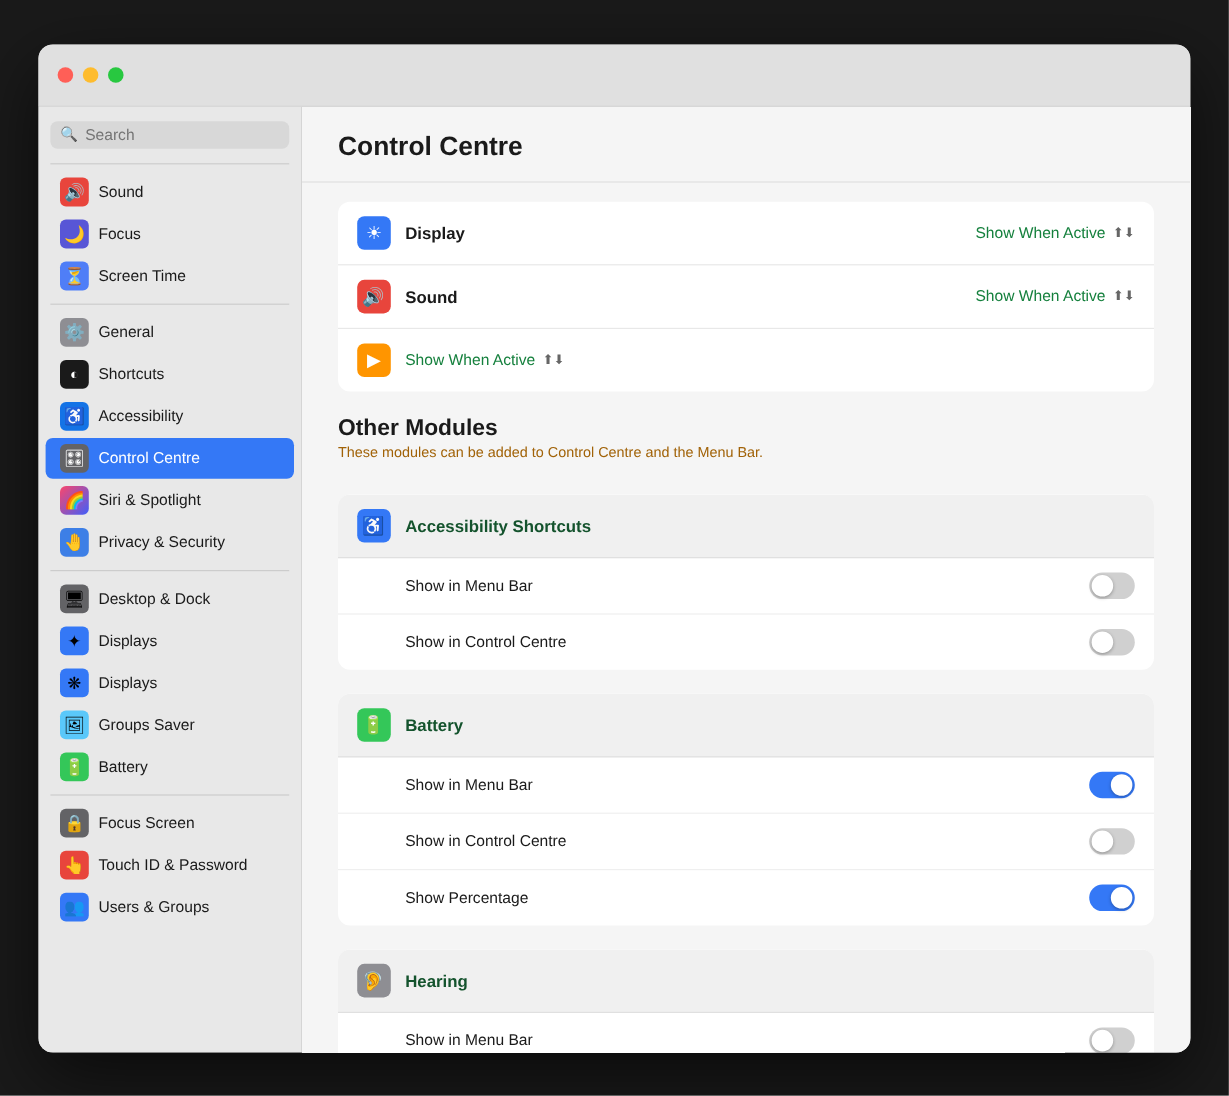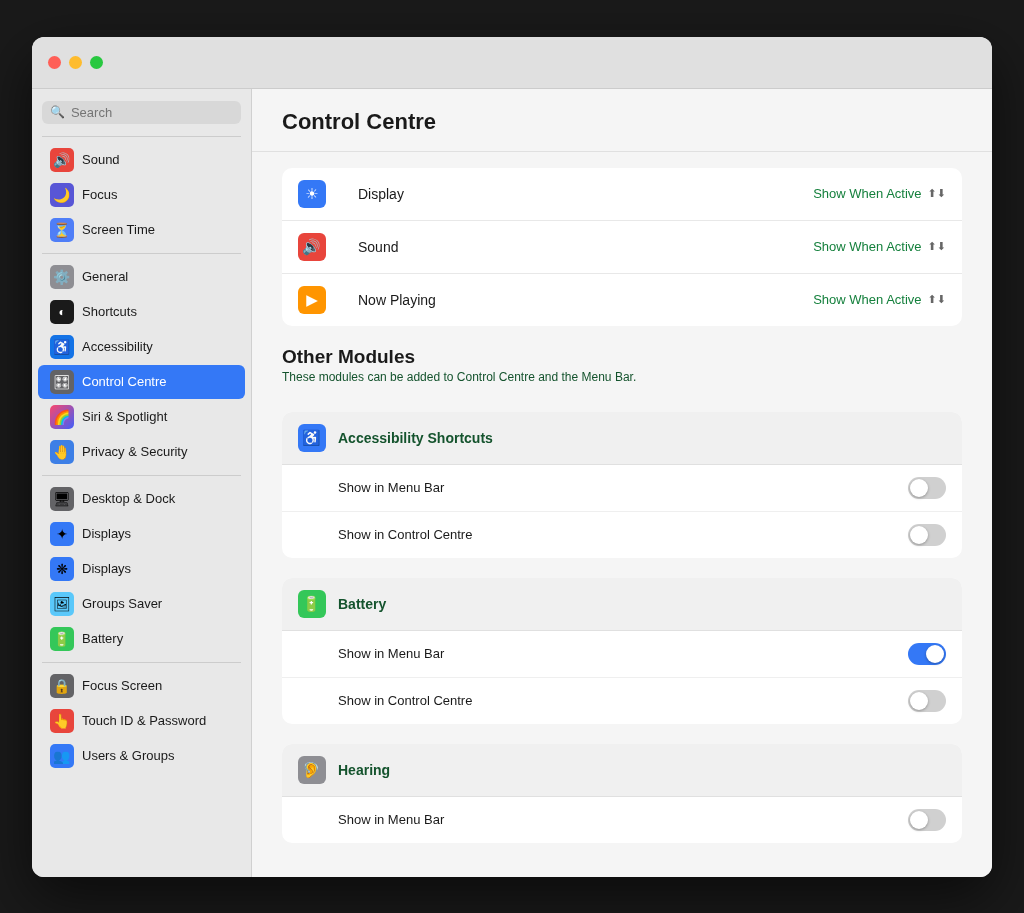--- a/index.html
+++ b/index.html
@@ -138,22 +138,21 @@
       align-items: center;
       justify-content: center;
       font-size: 16px;
       margin-right: 12px;
       flex-shrink: 0;
     }
     .module-name {
       flex: 1;
       font-size: 14px;
       color: #1a1a1a;
-      font-weight: 400;
-      margin-left: 20px;
+      font-weight: 700;
     }
     .module-control {
       display: flex;
       align-items: center;
       gap: 6px;
     }
     .dropdown-value {
       font-size: 13px;
       color: #15803d;
     }
@@ -234,21 +233,21 @@
       padding: 20px 0 8px 0;
     }
     .other-modules-title {
       font-size: 19px;
       font-weight: 700;
       color: #1a1a1a;
       margin-bottom: 2px;
     }
     .other-modules-desc {
       font-size: 12px;
-      color: #14532d;
+      color: #a16207;
     }
     .top-modules-group {
       margin-top: 16px;
       border-radius: 10px;
       overflow: hidden;
       background: white;
     }
     .top-module-row {
       display: flex;
       align-items: center;
@@ -385,21 +384,20 @@
             <span class="module-name">Sound</span>
             <div class="module-control">
               <span class="dropdown-value">Show When Active</span>
               <span class="dropdown-arrows">⬆⬇</span>
             </div>
           </div>
           <div class="top-module-row" style="border-bottom:none;">
             <div class="module-icon" style="background:#ff9500;">
               <span style="color:white;font-size:15px;">▶</span>
             </div>
-            <span class="module-name">Now Playing</span>
             <div class="module-control">
               <span class="dropdown-value">Show When Active</span>
               <span class="dropdown-arrows">⬆⬇</span>
             </div>
           </div>
         </div>
 
         <div class="other-modules-header">
           <div class="other-modules-title">Other Modules</div>
           <div class="other-modules-desc">These modules can be added to Control Centre and the Menu Bar.</div>
@@ -438,20 +436,26 @@
             <div class="toggle on">
               <div class="toggle-knob"></div>
             </div>
           </div>
           <div class="toggle-row">
             <span class="toggle-label">Show in Control Centre</span>
             <div class="toggle off">
               <div class="toggle-knob"></div>
             </div>
           </div>
+          <div class="toggle-row">
+            <span class="toggle-label">Show Percentage</span>
+            <div class="toggle on">
+              <div class="toggle-knob"></div>
+            </div>
+          </div>
         </div>
 
         <div class="section-group">
           <div class="section-header-row">
             <div class="section-icon" style="background:#8e8e93;">
               <span style="color:white;font-size:15px;">🦻</span>
             </div>
             <span class="section-title">Hearing</span>
           </div>
           <div class="toggle-row">

